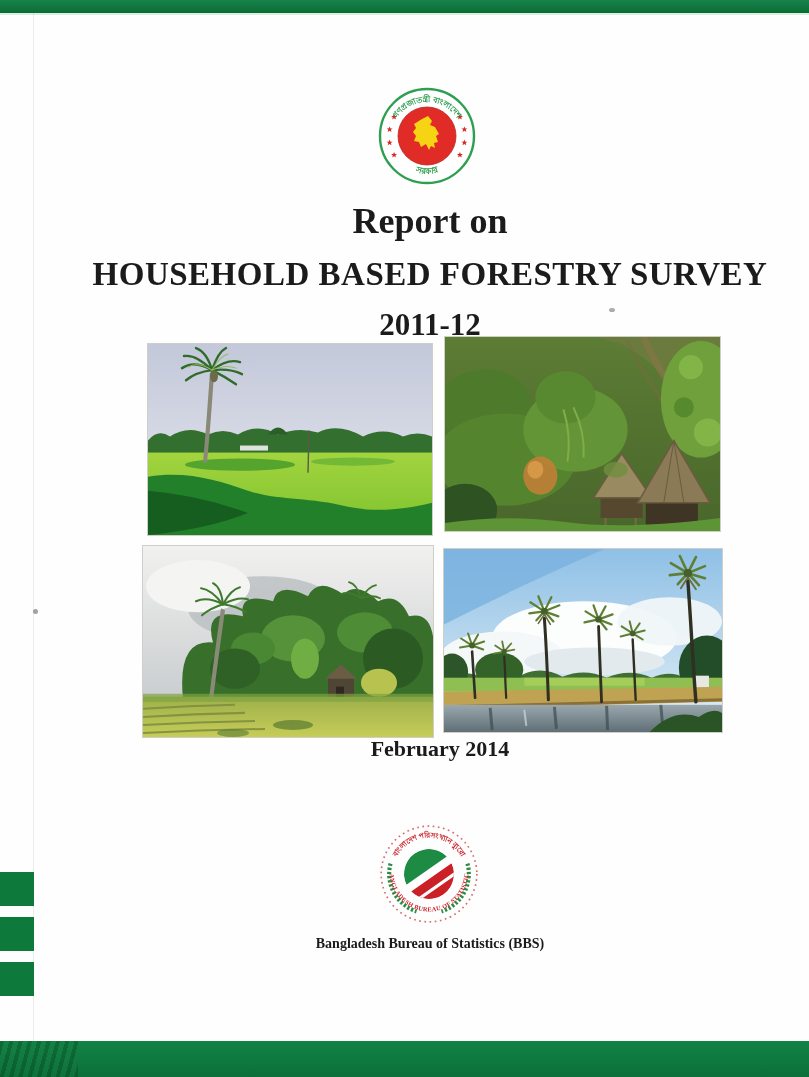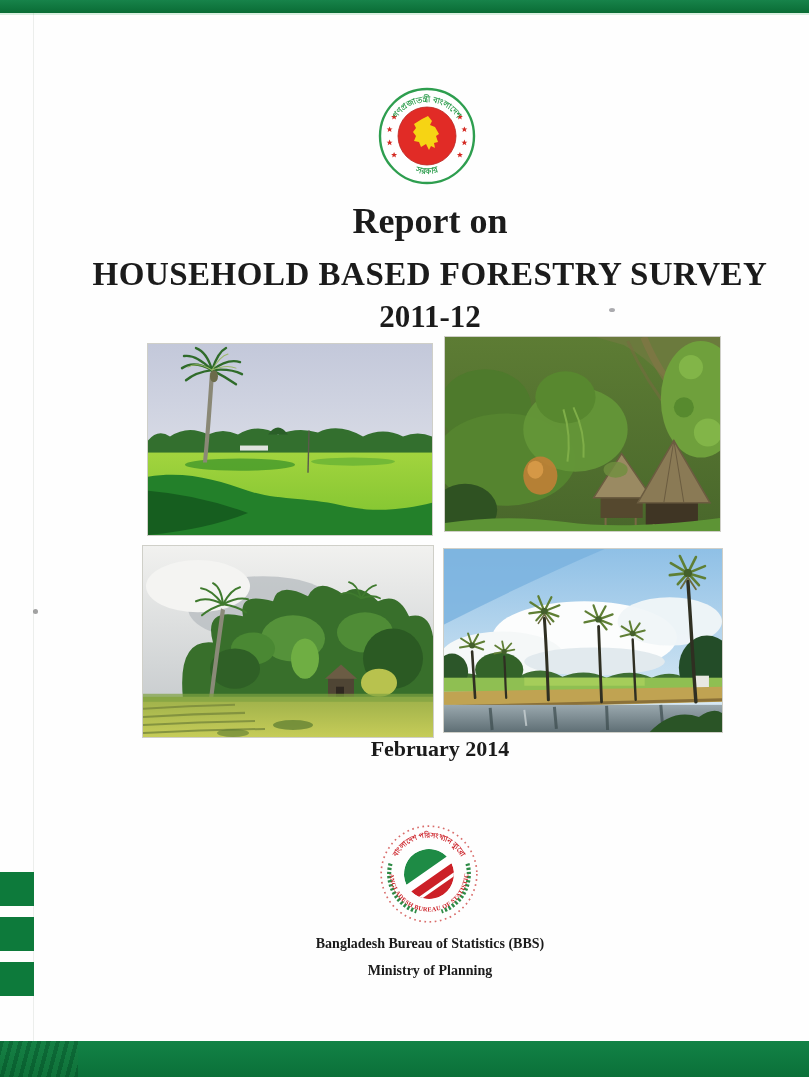--- a/index.html
+++ b/index.html
@@ -23,21 +23,21 @@
   .speck-b{left:33px;top:609px;width:5px;height:5px;background:rgba(70,70,70,.5);}
 
   
   .emblem{position:absolute;left:377px;top:86px;width:100px;height:100px;}
   .bbs-logo{position:absolute;left:377px;top:822px;width:104px;height:104px;}
 
   
   .title-block{position:absolute;left:50px;top:200px;width:760px;text-align:center;}
   .title-line1{font-size:36px;font-weight:bold;}
   .title-line2{font-size:33px;font-weight:bold;letter-spacing:.5px;margin-top:14px;white-space:nowrap;}
-  .title-line3{font-size:31px;font-weight:bold;margin-top:6px;}
+  .title-line3{font-size:31px;font-weight:bold;margin-top:14px;}
 
   
   .photo{position:absolute;box-shadow:0 0 0 1px #cfcfc8;background:#fff;}
   .photo svg{display:block;width:100%;height:100%;}
   .photo1{left:148px;top:344px;width:284px;height:191px;}
   .photo2{left:445px;top:337px;width:275px;height:194px;}
   .photo3{left:143px;top:546px;width:290px;height:191px;}
   .photo4{left:444px;top:549px;width:278px;height:183px;}
 
   .date-label{position:absolute;left:60px;top:736px;width:760px;text-align:center;
@@ -372,21 +372,20 @@
     <text font-size="7" font-weight="bold" fill="#cc2027">
       <textPath href="#arcTopB" startOffset="50%" text-anchor="middle">বাংলাদেশ পরিসংখ্যান ব্যুরো</textPath>
     </text>
     <text font-size="6" font-weight="bold" fill="#cc2027" letter-spacing="0.3">
       <textPath href="#arcBotB" startOffset="50%" text-anchor="middle">BANGLADESH BUREAU OF STATISTICS</textPath>
     </text>
   </svg>
 
   <div class="publisher">
     <div>Bangladesh Bureau of Statistics (BBS)</div>
-    <div>Ministry of Planning</div>
   </div>
 
   <div class="sq sq1"></div>
   <div class="sq sq2"></div>
   <div class="sq sq3"></div>
 
   <div class="band-bottom">
     <div class="texture"></div>
   </div>
 

